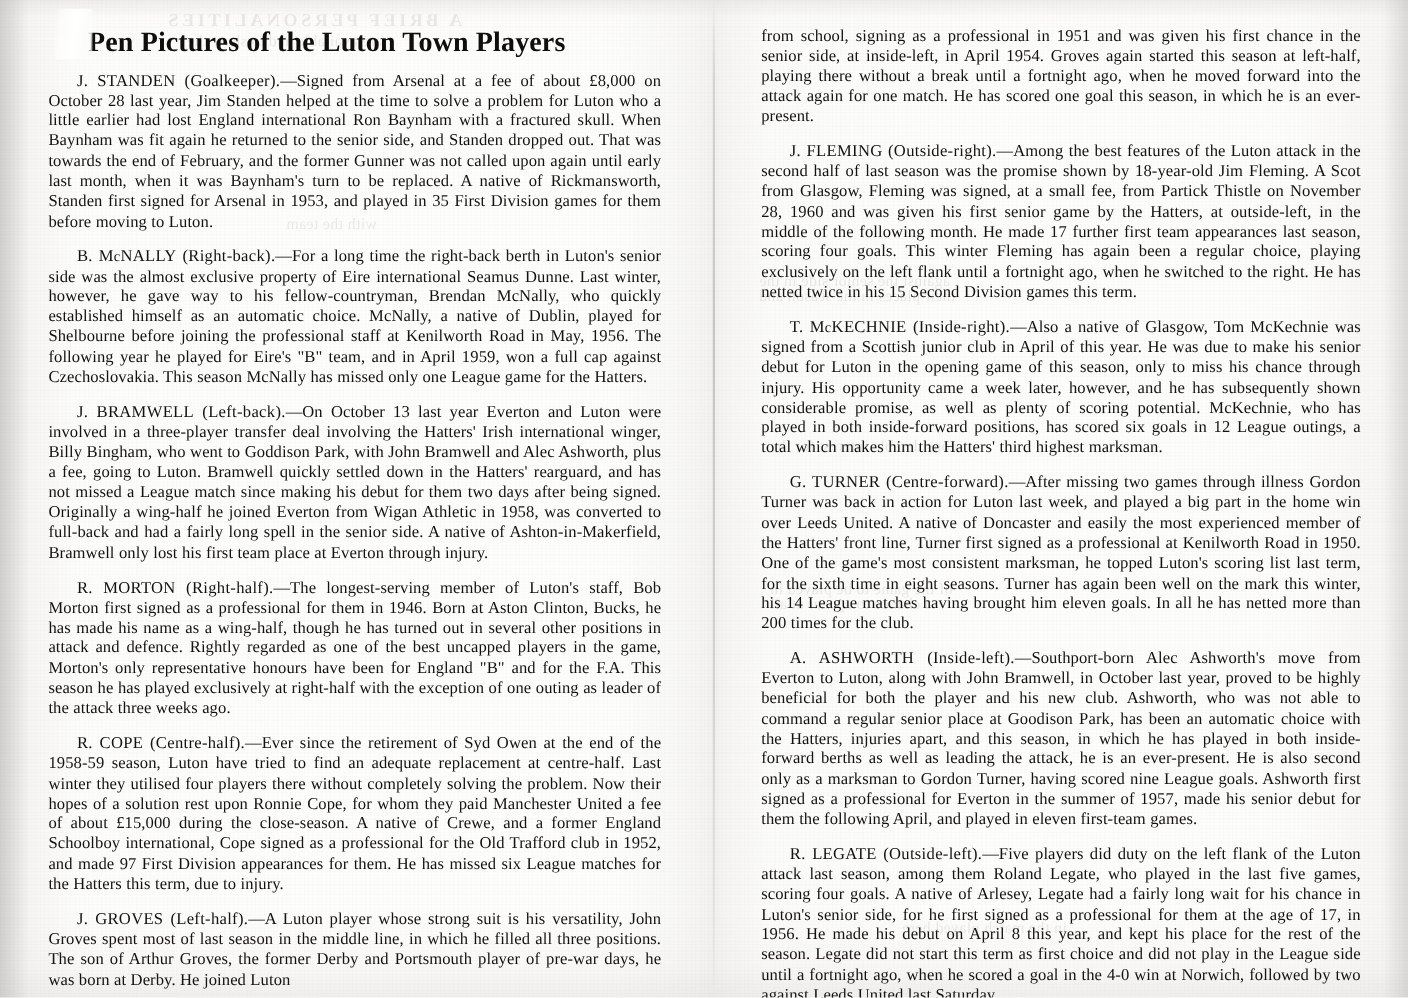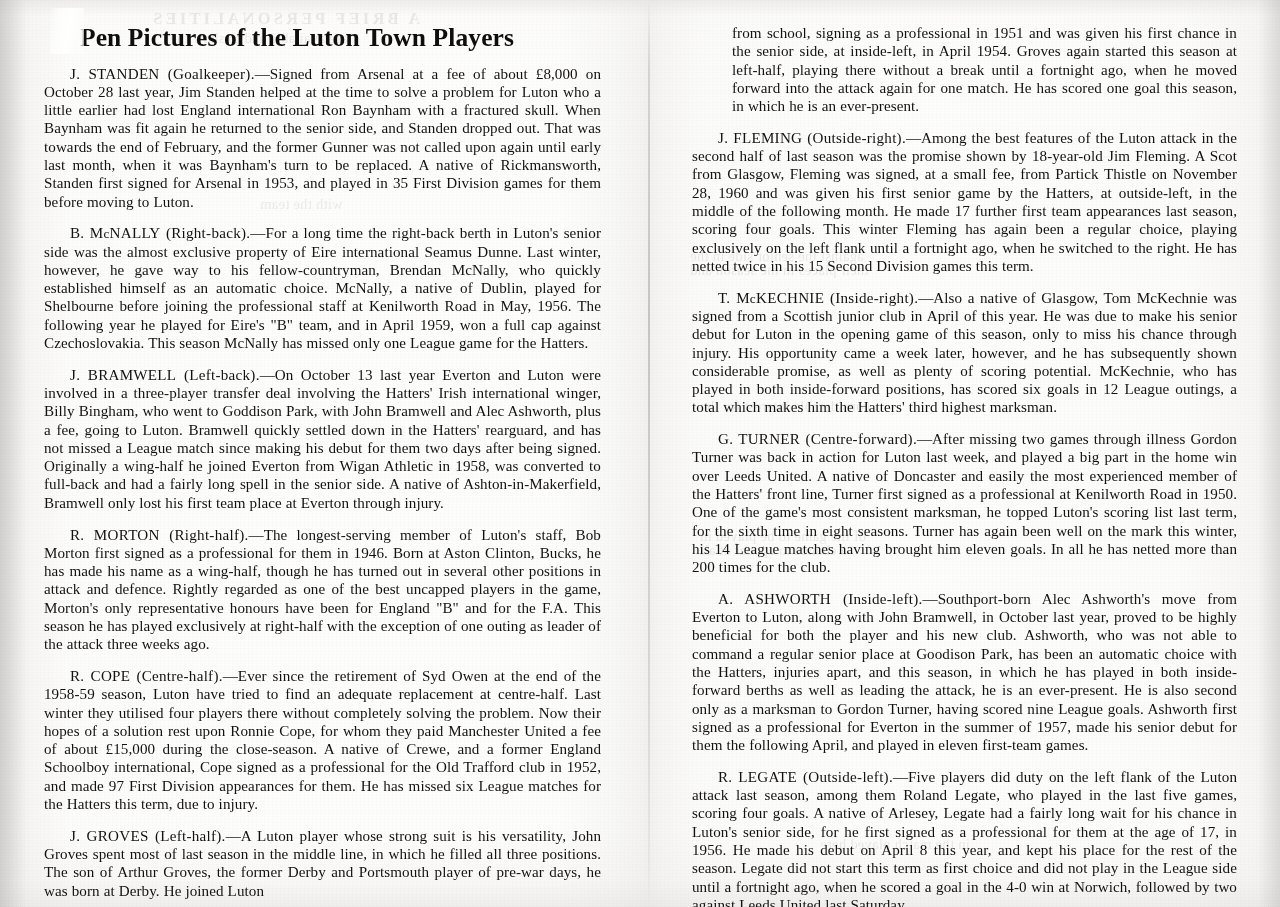--- a/index.html
+++ b/index.html
@@ -169,21 +169,21 @@
     font-size: 15.1px;
     line-height: 1.212;
     text-align: justify;
     text-justify: inter-word;
     text-indent: 26px;
     letter-spacing: 0.005em;
     word-spacing: 0.01em;
     hyphens: manual;
   }
   p.entry:last-child { margin-bottom: 0; }
-  p.cont { text-indent: 0; margin-left: 40px; }
+  p.cont { text-indent: 0; }
 
   .lead {
     font-weight: normal;
     letter-spacing: 0.018em;
   }
   
   .mc { font-size: 0.875em; }
 
   .dash { letter-spacing: 0; }
 </style>

